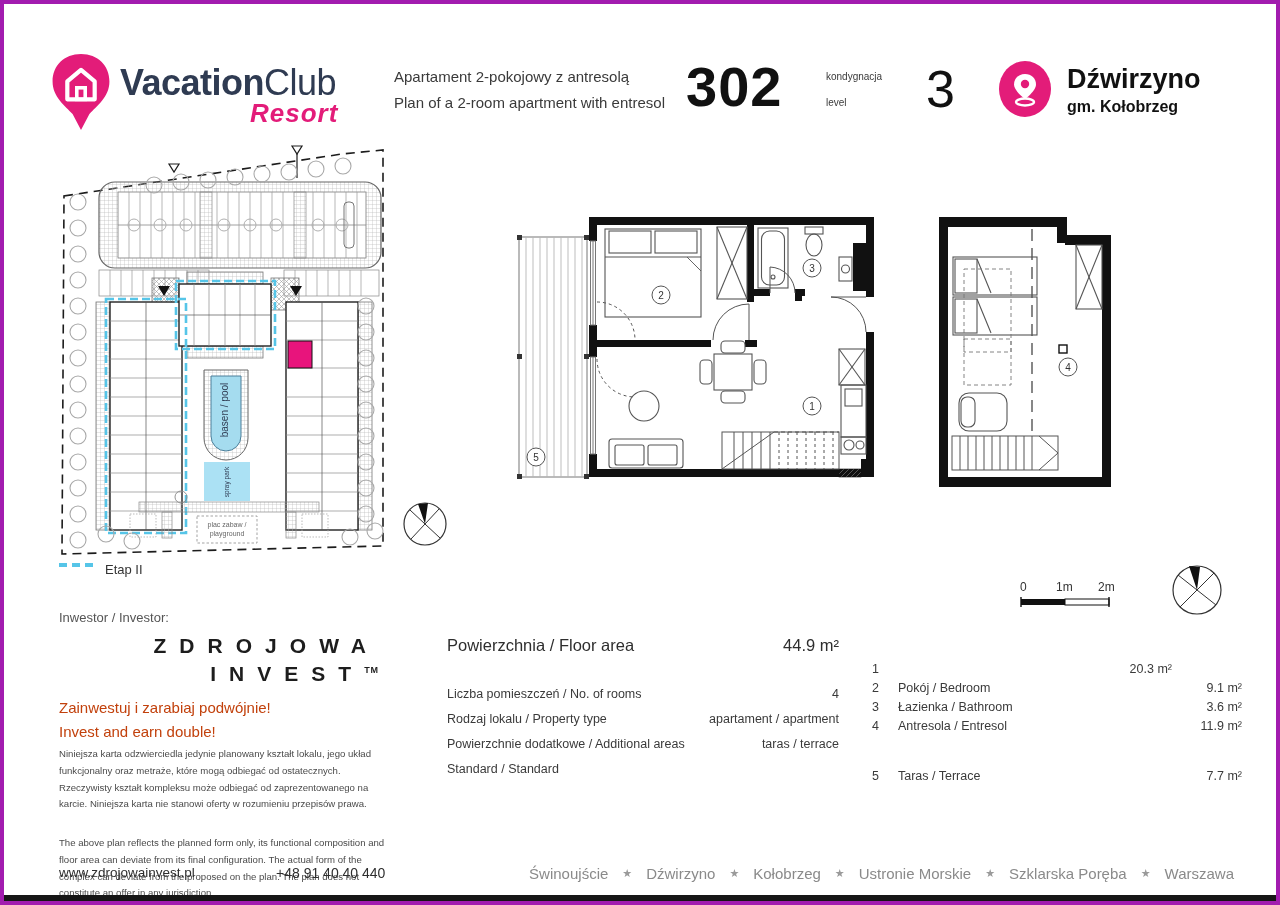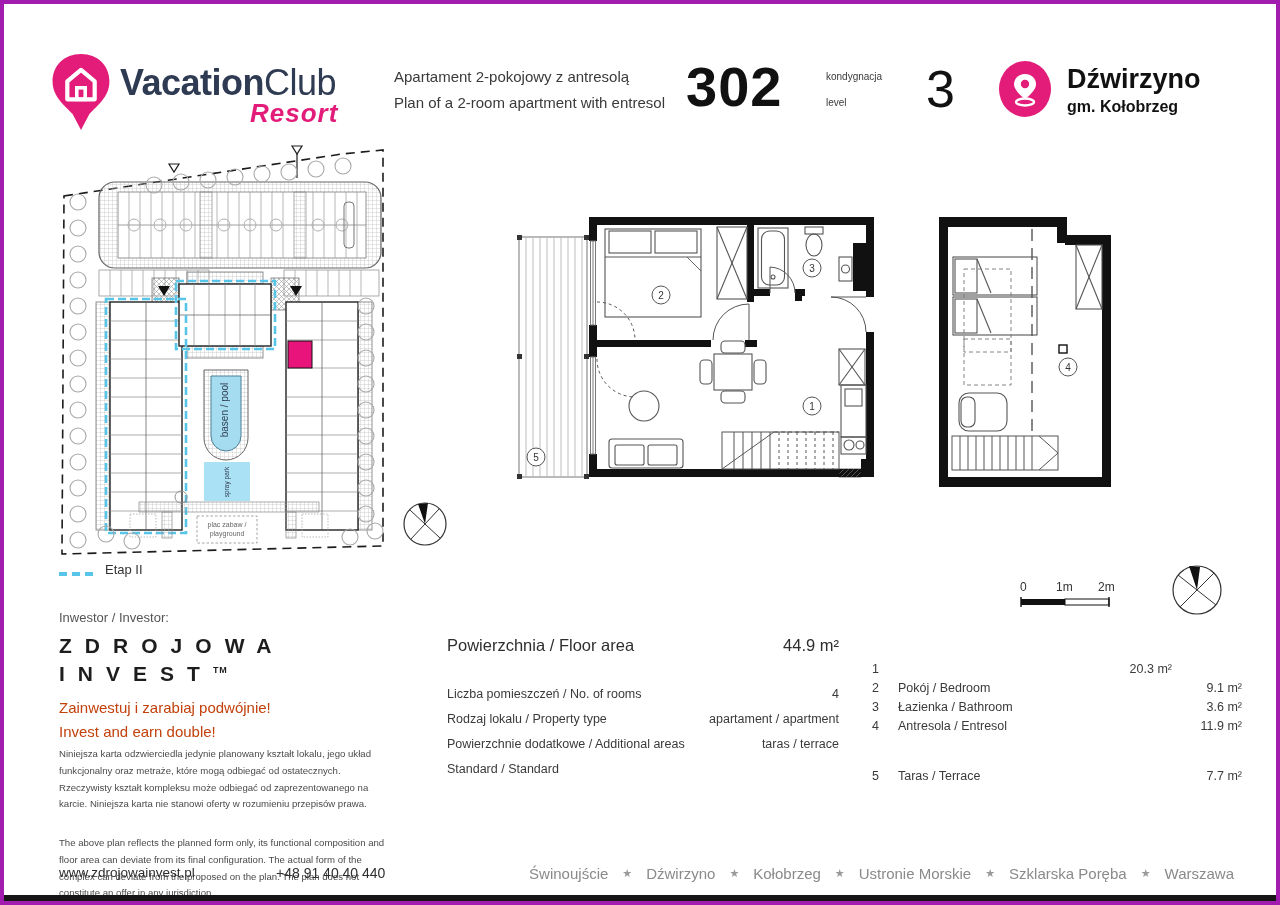--- a/index.html
+++ b/index.html
@@ -250,21 +250,21 @@
 
       <g transform="translate(381,380)">
         <circle r="21" fill="#fff" stroke="#333" stroke-width="1.2"></circle>
         <line x1="-15" y1="-14" x2="15" y2="14" stroke="#333" stroke-width="1"></line>
         <line x1="14" y1="-15" x2="-14" y2="15" stroke="#333" stroke-width="1"></line>
         <polygon points="0,0 -7,-20 3,-21" fill="#111"></polygon>
       </g>
     </svg>
   </div>
 
-  <div class="abs" style="left:55px;top:558px;display:flex;align-items:flex-end;gap:10px;">
+  <div class="abs" style="left:55px;top:558px;display:flex;align-items:flex-start;gap:10px;">
     <svg width="36" height="6">
       <line x1="0" y1="3" x2="36" y2="3" stroke="#56C5E8" stroke-width="4" stroke-dasharray="8,5"></line>
     </svg>
     <span style="font-size:13px;color:#333;">Etap II</span>
   </div>
 
   <div class="abs" style="left:505px;top:195px;width:370px;height:290px;">
     <svg width="370" height="290" viewBox="0 0 370 290">
 
       <g>
@@ -466,21 +466,21 @@
     <svg width="54" height="54" viewBox="0 0 54 54">
       <circle cx="27" cy="27" r="24" fill="#fff" stroke="#333" stroke-width="1.2"></circle>
       <line x1="8" y1="12" x2="46" y2="42" stroke="#333" stroke-width="1"></line>
       <line x1="44" y1="10" x2="10" y2="44" stroke="#333" stroke-width="1"></line>
       <polygon points="27,27 19,3 30,4" fill="#111"></polygon>
     </svg>
   </div>
 
   <div class="abs inv-heading" style="left:55px;top:606px;">Inwestor / Investor:</div>
 
-  <div class="abs" style="left:55px;top:630px;width:320px;text-align:left;">
+  <div class="abs" style="left:55px;top:630px;width:320px;text-align:right;">
     <div class="inv-name1">ZDROJOWA</div>
     <div class="inv-name2" style="margin-top:4px;"><span>INVEST</span><span class="inv-tm">TM</span></div>
   </div>
 
   <div class="abs slogan" style="left:55px;top:692px;">
     <div>Zainwestuj i zarabiaj podwójnie!</div>
     <div>Invest and earn double!</div>
   </div>
 
   <div class="abs disclaimer" style="left:55px;top:742px;">Niniejsza karta odzwierciedla jedynie planowany kształt lokalu, jego układ funkcjonalny oraz metraże, które mogą odbiegać od ostatecznych. Rzeczywisty kształt kompleksu może odbiegać od zaprezentowanego na karcie. Niniejsza karta nie stanowi oferty w rozumieniu przepisów prawa.</div>

